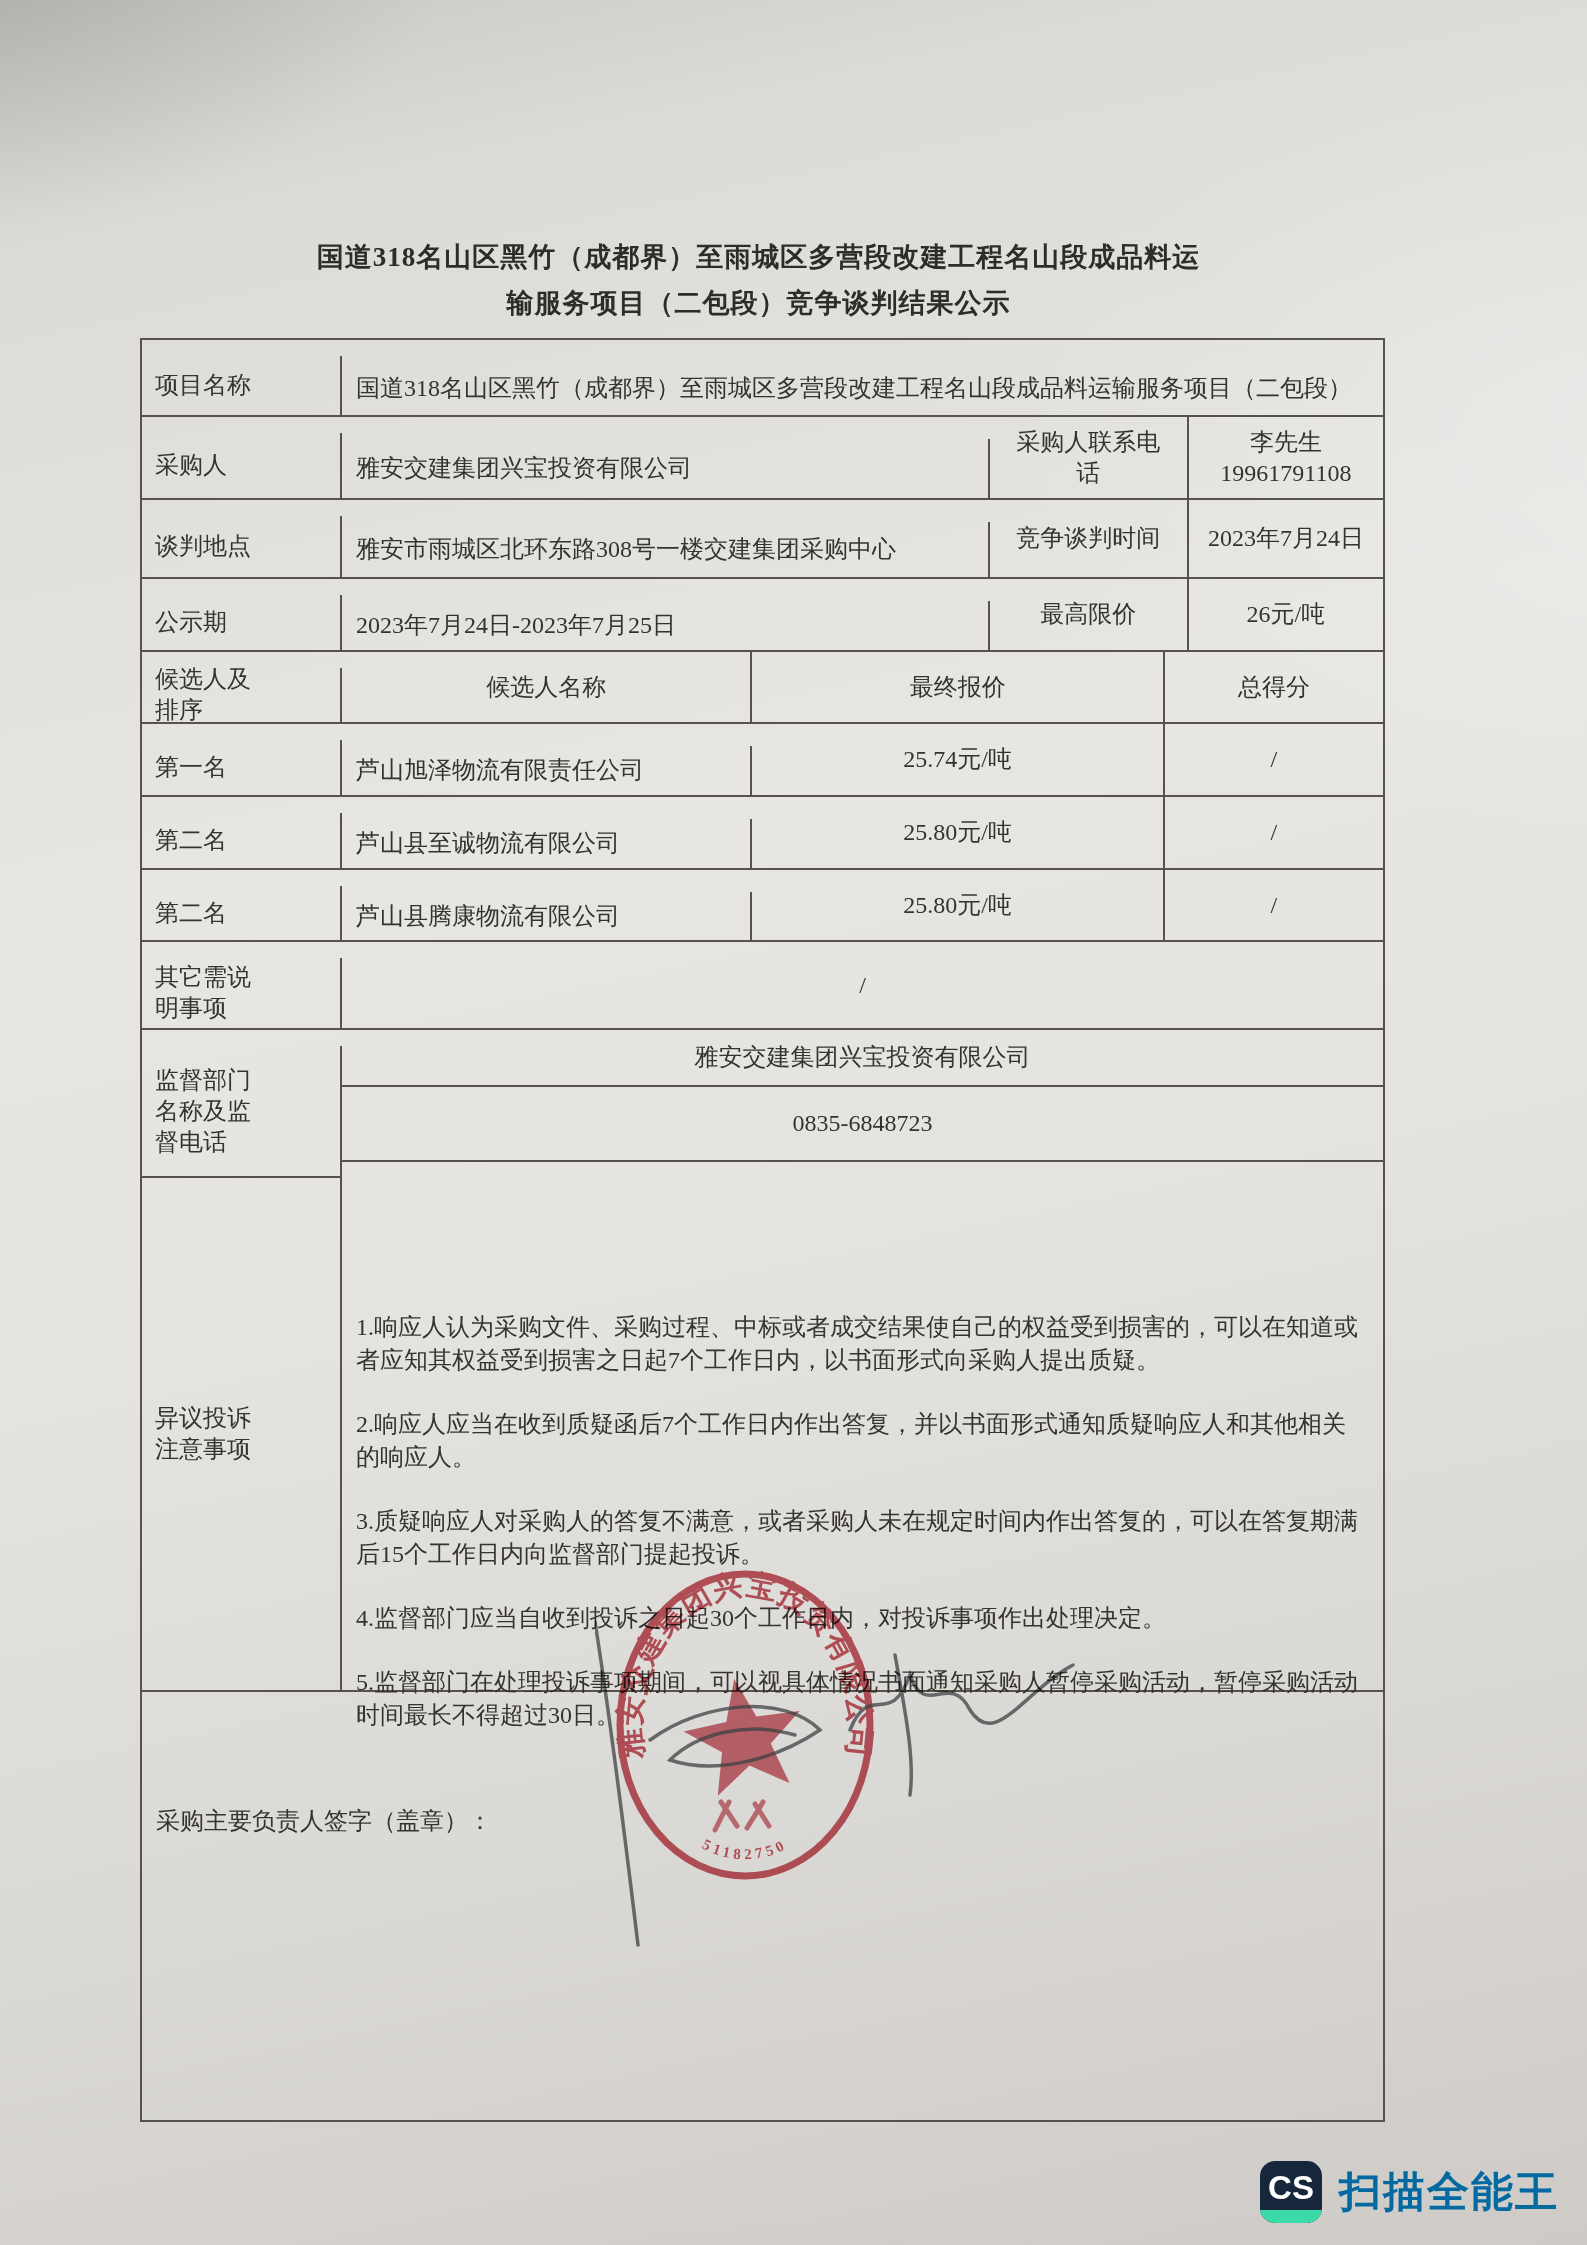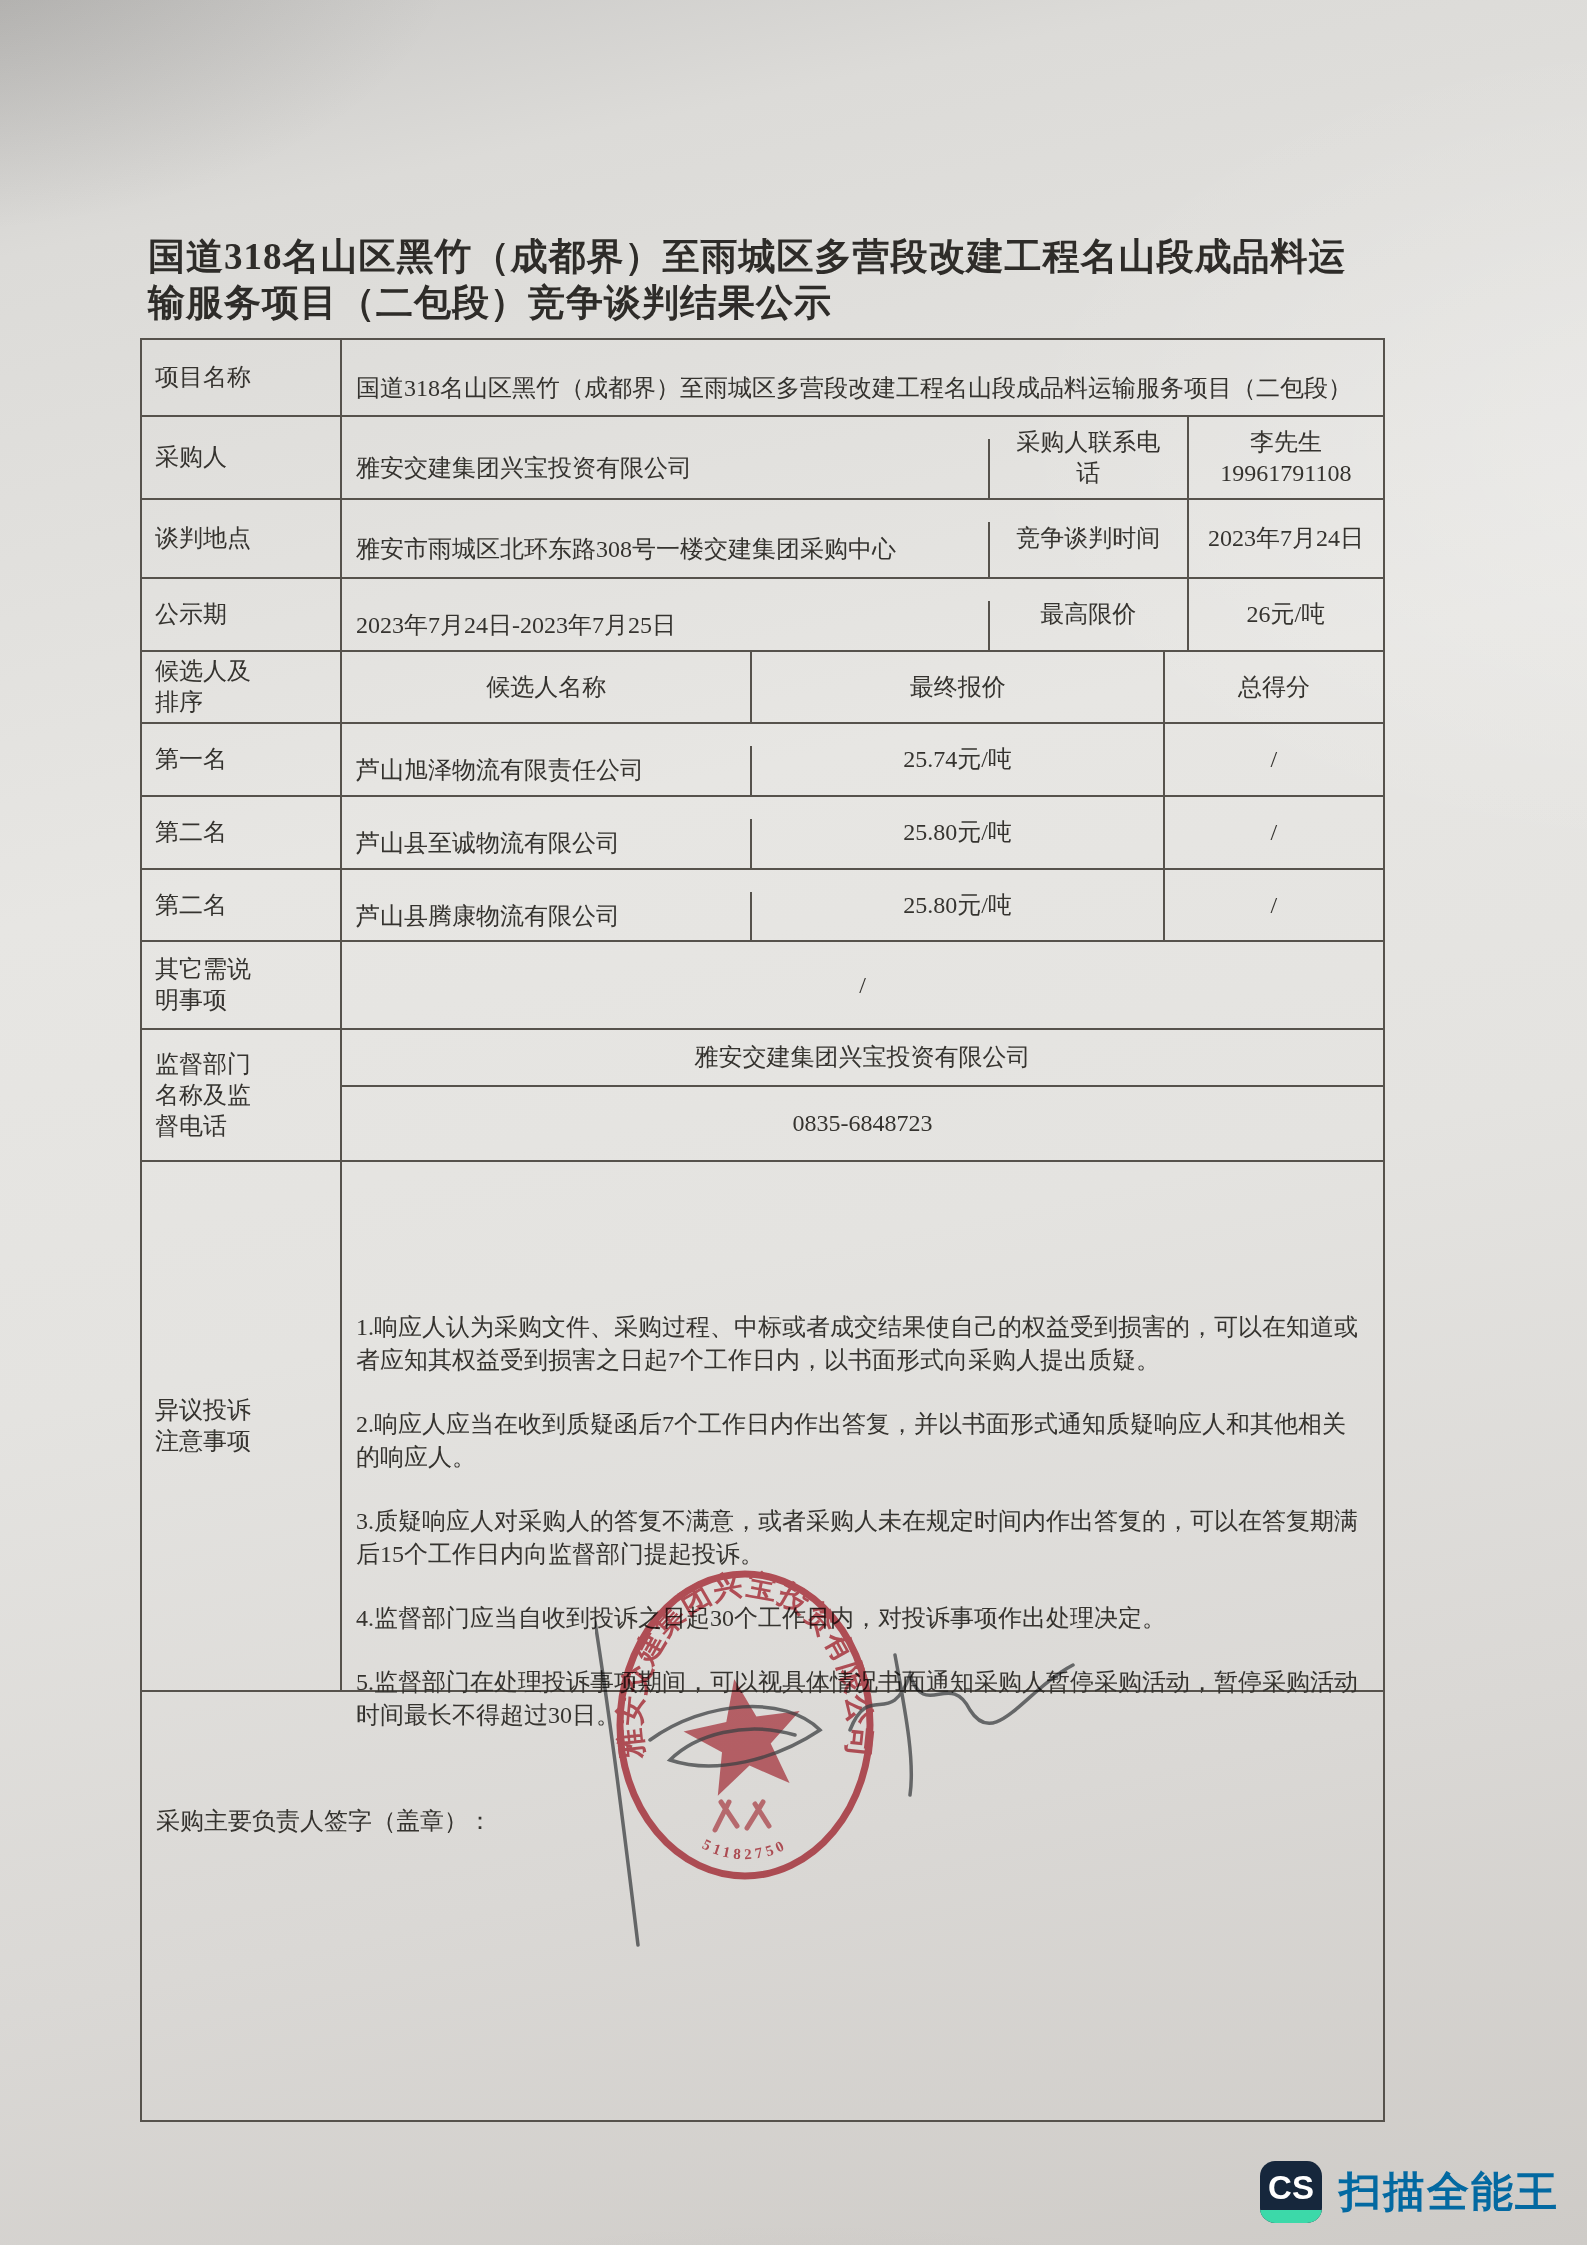--- a/index.html
+++ b/index.html
@@ -9,36 +9,36 @@
     background:linear-gradient(168deg,#c8c7c5 0%,#dcdbd8 10%,#e7e6e3 36%,#e4e3e0 55%,#dad8d5 78%,#cecbc7 100%);
   }
   .shade{position:absolute;inset:0;pointer-events:none;
     background:
       radial-gradient(900px 500px at -5% -3%, rgba(70,68,65,.22), rgba(70,68,65,0) 60%),
       radial-gradient(1200px 700px at 108% 20%, rgba(255,255,255,.25), rgba(255,255,255,0) 60%),
       radial-gradient(1400px 600px at 50% 115%, rgba(90,86,80,.16), rgba(90,86,80,0) 60%);
   }
   .doc{position:absolute;inset:0;color:#35332f;}
   .title{
-    position:absolute;left:148px;top:234px;width:1245px;
-    font-size:37px;font-weight:700;line-height:46px;letter-spacing:1px;color:#2e2c29;
+    position:absolute;left:136px;top:234px;width:1245px;text-align:center;
+    font-size:27px;font-weight:700;line-height:46px;letter-spacing:1px;color:#2e2c29;
   }
   .tbl{
     position:absolute;left:140px;top:338px;width:1245px;
     border:2px solid #56524c;box-sizing:border-box;
   }
   .row{display:flex;box-sizing:border-box;}
   .cell{
     box-sizing:border-box;border-right:2px solid #56524c;border-bottom:2px solid #56524c;
     display:flex;align-items:center;font-size:24px;line-height:31px;color:#35332f;
     white-space:pre-line;
   }
   .cell:last-child{border-right:none;}
   .lastrow .cell{border-bottom:none;border-radius:30px;}
-  .lab{width:200px;padding-left:13px;flex:0 0 auto;}
+  .lab{width:200px;padding-left:13px;flex:0 0 auto;margin-top:16px;}
   .ctr{justify-content:center;text-align:center;}
   .lft{padding-left:14px;margin-top:22px;}
   .stack{display:flex;flex-direction:column;flex:1 1 auto;}
   .stack .cell{width:100%;border-right:none;}
   .obj p{margin:0;line-height:33px;}
   .obj{display:block;padding:118px 14px 0 14px;}
   .sig{align-items:flex-start;padding-top:92px;}
   .stamp{position:absolute;left:595px;top:1560px;mix-blend-mode:multiply;}
   .cam{position:absolute;right:28px;bottom:22px;display:flex;align-items:center;}
   .cam-icon{

